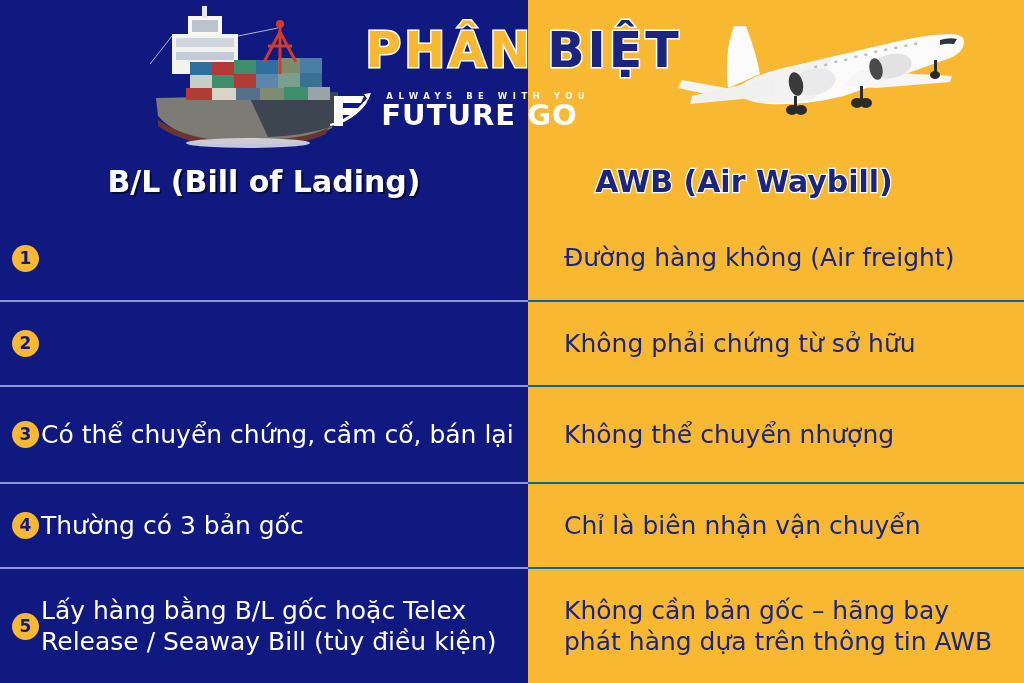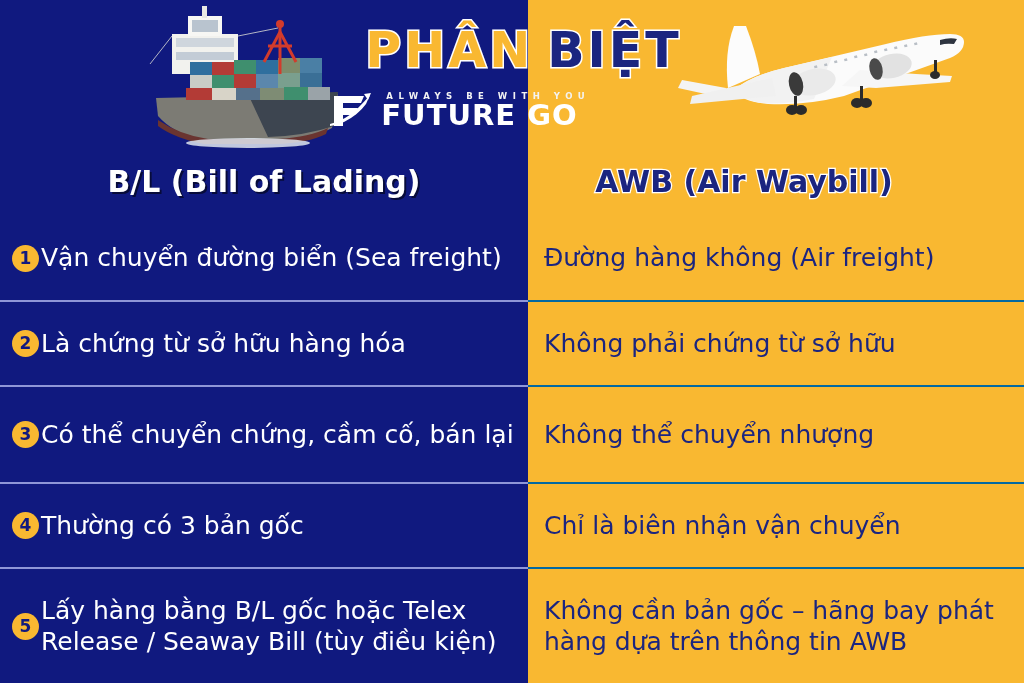--- a/index.html
+++ b/index.html
@@ -169,21 +169,21 @@
   .cell-left {
     width: 528px;
     background: #10197F;
     color: #ffffff;
     padding: 6px 14px 6px 12px;
   }
   .cell-right {
     width: 496px;
     background: #F9B831;
     color: #1B2580;
-    padding: 6px 14px 6px 16px;
+    padding: 6px 14px 6px 36px;
   }
 
   .badge {
     flex: 0 0 auto;
     width: 27px; height: 27px;
     border-radius: 50%;
     background: #F9B831;
     color: #10197F;
     font-size: 17px;
     font-weight: bold;
@@ -337,31 +337,29 @@
   <div class="headers">
     <div class="hdr hdr-left">B/L (Bill of Lading)</div>
     <div class="hdr hdr-right">AWB (Air Waybill)</div>
   </div>
 
   <div class="rows">
 
     <div class="row row-h1">
       <div class="cell cell-left">
         <span class="badge">1</span>
-        <span class="cell-text">Vận chuyển đường biển (Sea freight)</span>
       </div>
       <div class="cell cell-right">
         <span class="cell-text">Đường hàng không (Air freight)</span>
       </div>
     </div>
 
     <div class="row row-h2">
       <div class="cell cell-left">
         <span class="badge">2</span>
-        <span class="cell-text">Là chứng từ sở hữu hàng hóa</span>
       </div>
       <div class="cell cell-right">
         <span class="cell-text">Không phải chứng từ sở hữu</span>
       </div>
     </div>
 
     <div class="row row-h3">
       <div class="cell cell-left">
         <span class="badge">3</span>
         <span class="cell-text">Có thể chuyển chứng, cầm cố, bán lại</span>

